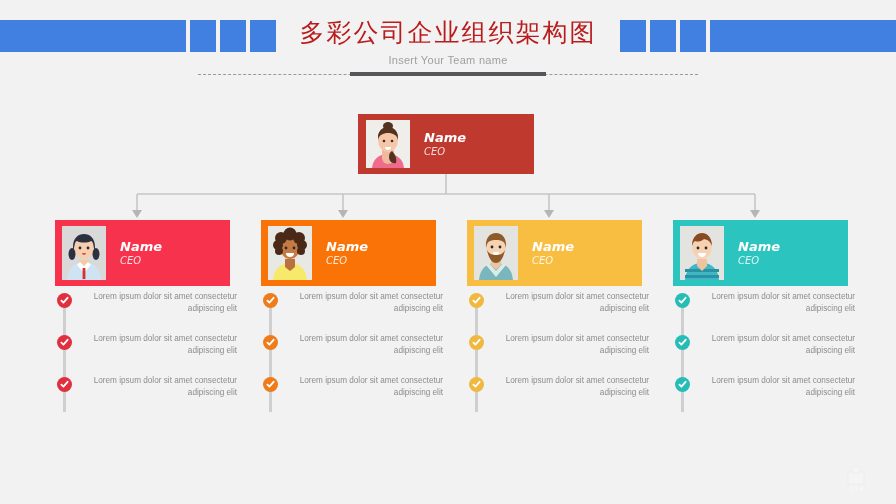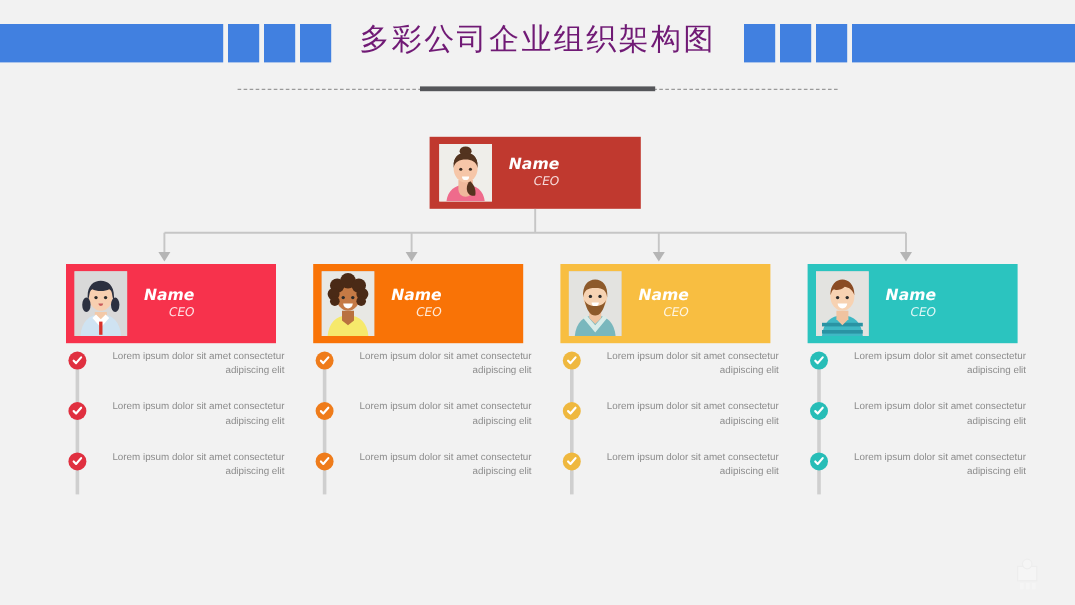--- a/index.html
+++ b/index.html
@@ -46,21 +46,21 @@
   .bar-long { width: 186px; }
   .bar-sq { width: 26px; }
 
   .title {
     position: absolute;
     left: 0;
     right: 0;
     top: 16px;
     text-align: center;
     font-size: 25px;
-    color: #701a75;
+    color: #b91c1c;
     letter-spacing: 2px;
     font-family: Liberation Mono, monospace;
     font-weight: 400;
   }
   .subtitle {
     position: absolute;
     left: 0;
     right: 0;
     top: 54px;
     text-align: center;
@@ -107,21 +107,20 @@
     height: 48px;
     margin-left: 8px;
     background: #efeeea;
     position: relative;
     overflow: hidden;
     flex: 0 0 auto;
   }
   .card-text {
     margin-left: 14px;
     line-height: 1.15;
-    text-align: right;
   }
   .card-name {
     font-size: 13px;
     font-style: italic;
     font-weight: bold;
     color: #ffffff;
     font-family: "DejaVu Sans", "Liberation Sans", sans-serif;
   }
   .card-role {
     font-size: 10px;
@@ -234,20 +233,21 @@
     </div>
 
     <div class="deco-right">
       <div class="deco-bar bar-sq" style="background: rgb(65, 128, 224);"></div>
       <div class="deco-bar bar-sq" style="background: rgb(65, 128, 224);"></div>
       <div class="deco-bar bar-sq" style="background: rgb(65, 128, 224);"></div>
       <div class="deco-bar bar-long" style="background: rgb(65, 128, 224);"></div>
     </div>
 
     <div class="title">多彩公司企业组织架构图</div>
+    <div class="subtitle">Insert Your Team name</div>
 
     <div class="divider">
       <div class="dots"></div>
       <div class="solid"></div>
     </div>
   </div>
 
   <div class="ceo-card" id="root-card" style="background: rgb(192, 57, 47);">
     <div class="photo">
       <svg viewBox="0 0 44 48" width="44" height="48">

